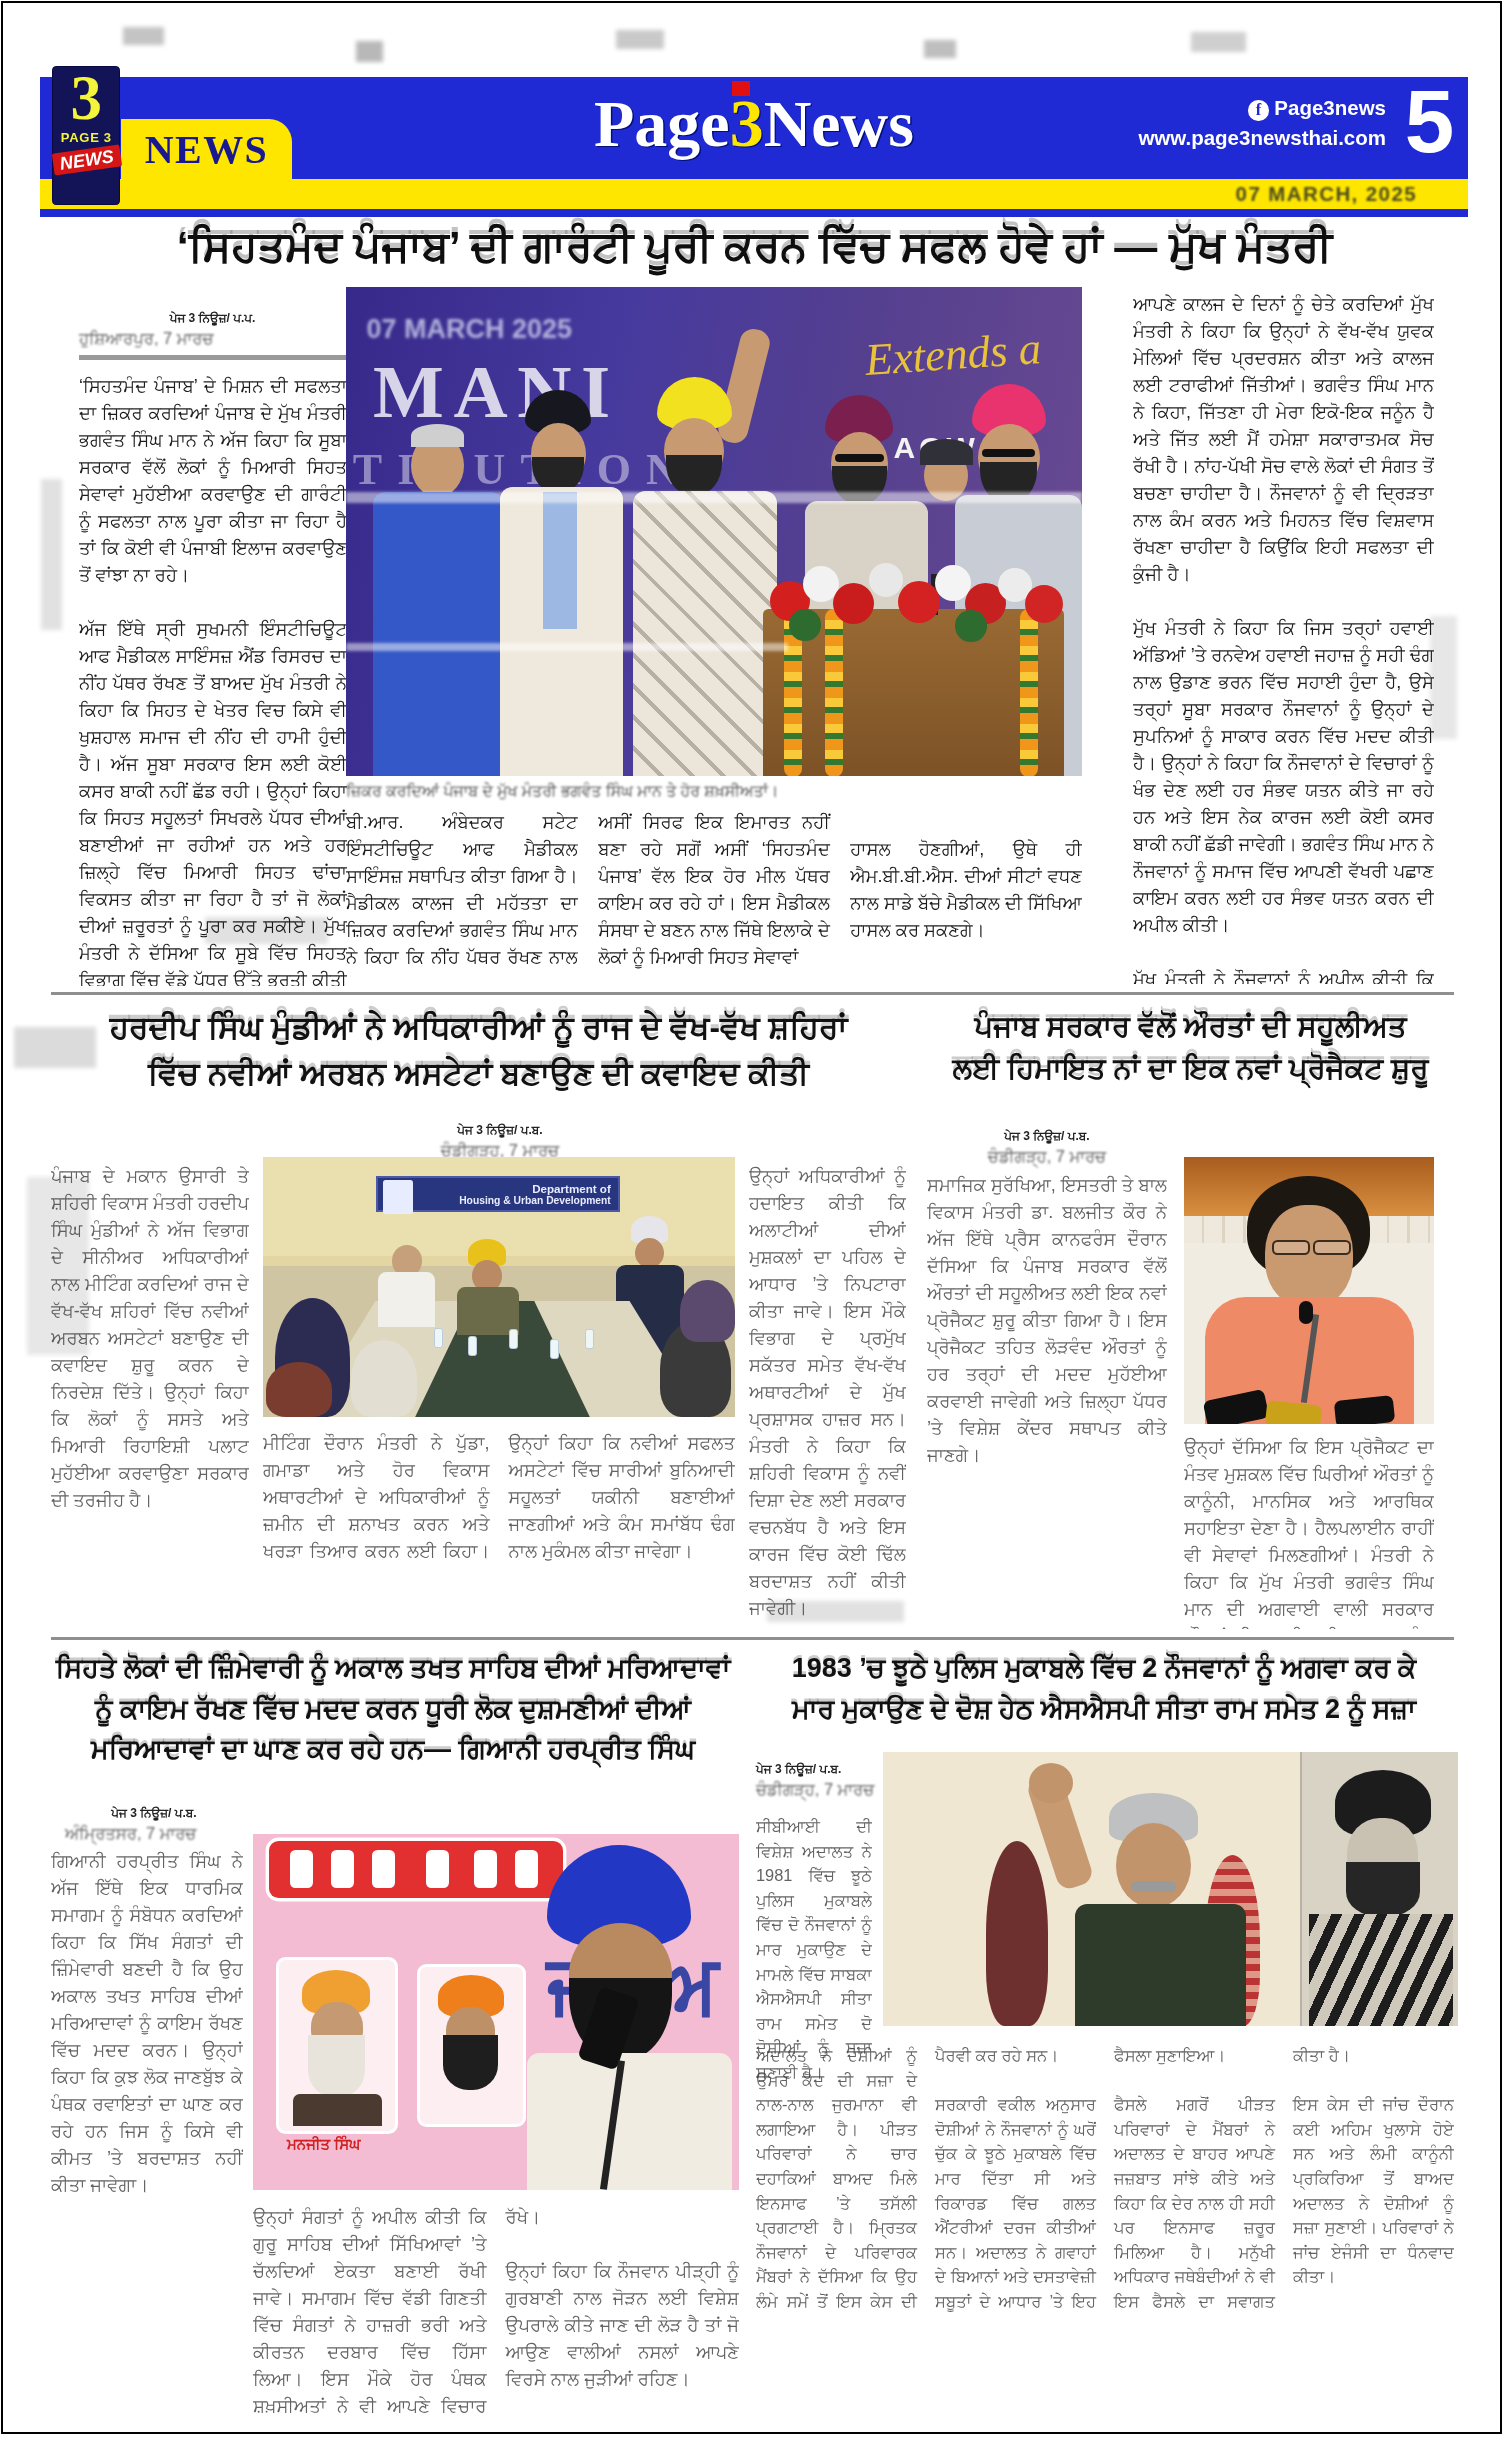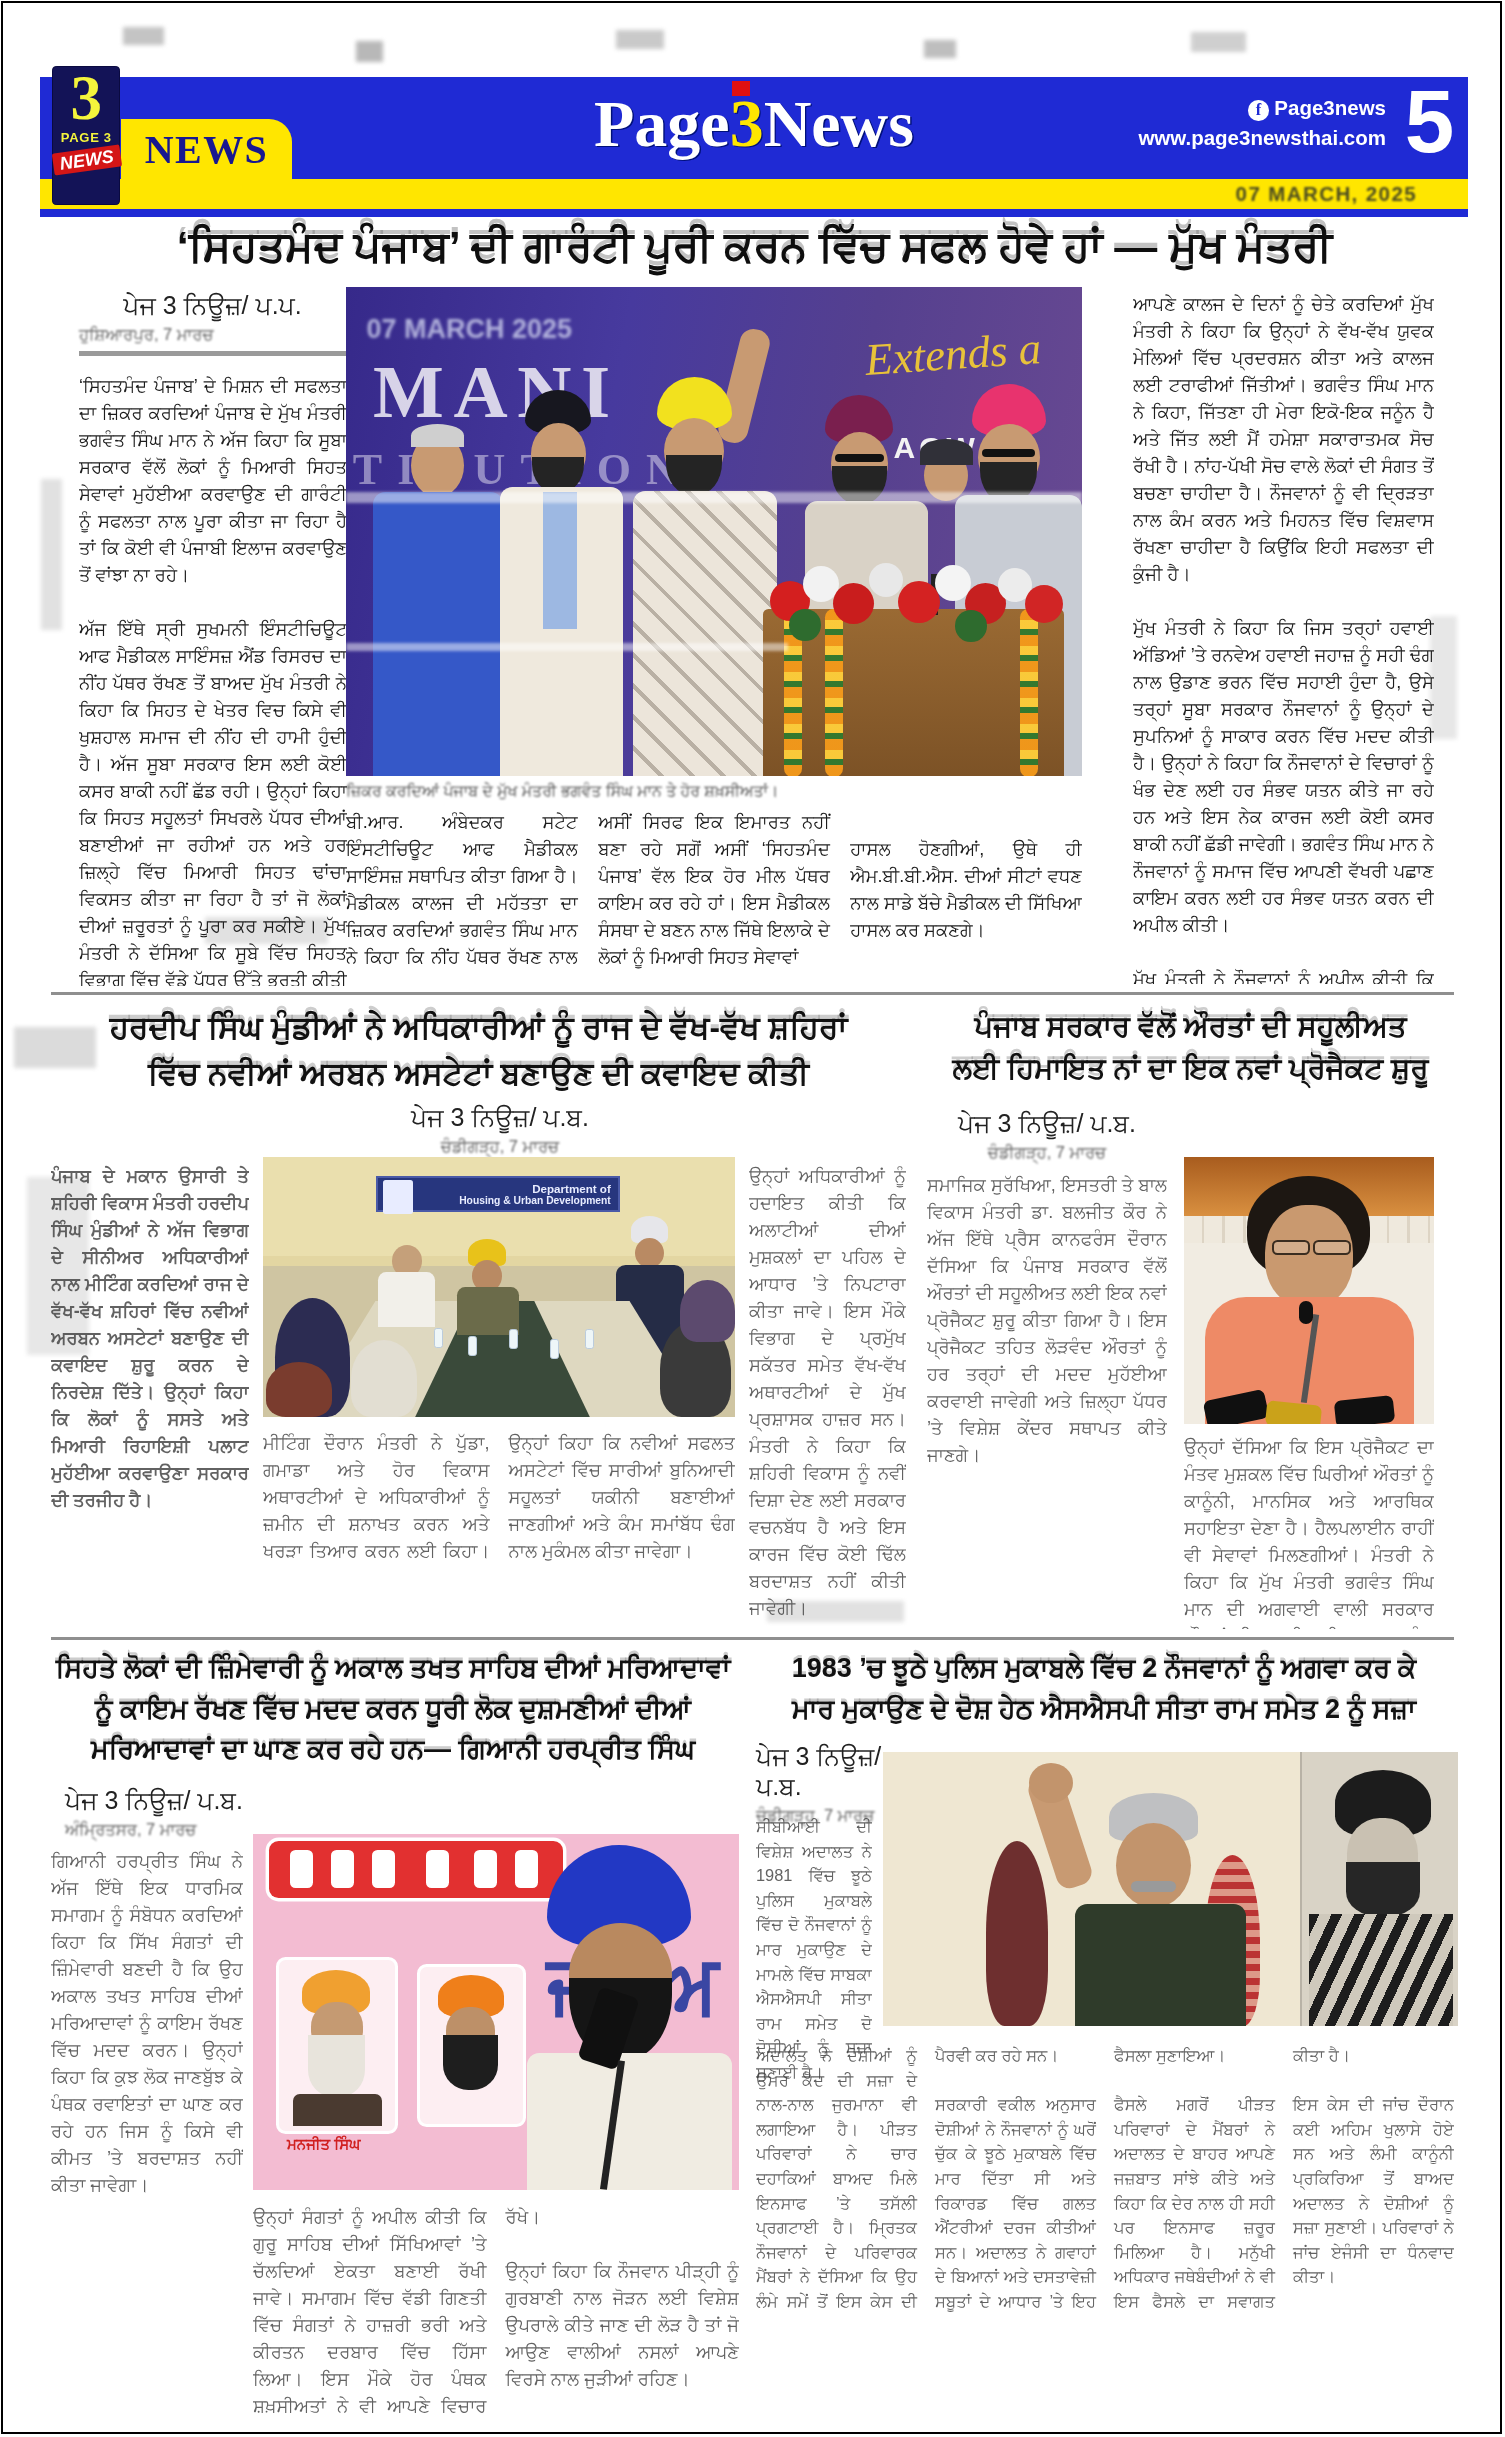--- a/index.html
+++ b/index.html
@@ -23,21 +23,21 @@
   .hdr-right{position:absolute;right:82px;top:19px;text-align:right;z-index:2;}
   .social{color:#fff;font-size:20.5px;font-weight:bold;}
   .fb{display:inline-block;width:20.5px;height:20.5px;border-radius:50%;background:#fff;color:#1f2ad4;text-align:center;font-size:16.4px;font-weight:bold;line-height:20.5px;font-family:"Liberation Serif",serif;margin-right:5.5px;}
   .website{color:#fff;font-size:20.5px;font-weight:bold;margin-top:5.5px;}
   .pagenum{position:absolute;right:13.7px;top:0px;color:#fff;font-size:89px;font-weight:bold;line-height:1.0;z-index:2;}
   .hdate{position:absolute;right:89px;top:182px;color:#4b4b20;font-size:20.5px;font-weight:bold;letter-spacing:1.4px;filter:blur(0.8px);}
   
   .headline-xl{position:absolute;left:53px;top:220px;width:1403px;font-size:43px;font-weight:bold;color:#0e0e0e;text-align:center;white-space:pre-line;line-height:1.25;text-shadow:0 -4.8px 0 rgba(120,120,120,.45);}
   .headline-l{font-size:31.5px;font-weight:bold;color:#111;text-align:center;white-space:pre-line;line-height:1.45;text-shadow:0 -4.1px 0 rgba(130,130,130,.4);}
   .headline-m{font-size:27px;font-weight:bold;color:#111;text-align:center;white-space:pre-line;line-height:1.5;text-shadow:0 -3.4px 0 rgba(130,130,130,.4);}
-  .byline{font-size:25px;font-weight:normal;color:#222;text-align:center;}
+  .byline{font-size:12px;font-weight:bold;color:#222;text-align:center;margin-top:20px;}
   .dateline{font-size:16.4px;color:#5a5a5a;text-align:left;filter:blur(1px);margin-top:4.1px;}
   .rule{height:5.5px;background:#9a9a9a;margin:6.8px 0;}
   .body-col{font-size:18px;line-height:1.5;color:#1c1c1c;text-align:justify;white-space:pre-line;overflow:hidden;}
   .degraded{color:#3c3c3c;filter:blur(0.5px);opacity:.8;}
   .caption{font-size:15.7px;color:#444;filter:blur(0.9px);white-space:pre-line;}
   .cols2{column-count:2;column-gap:19px;}
   .cols3{column-count:3;column-gap:20.5px;}
   .cols4{column-count:4;column-gap:18px;}
   
   .photo{overflow:hidden;position:absolute;}
@@ -225,21 +225,21 @@
 
 <div class="hrule" style="left:51px;top:992px;width:1403px;height:2.7px;"></div>
 
 <div class="abs headline-l" style="left:51px;top:1005px;width:855px;">ਹਰਦੀਪ ਸਿੰਘ ਮੁੰਡੀਆਂ ਨੇ ਅਧਿਕਾਰੀਆਂ ਨੂੰ ਰਾਜ ਦੇ ਵੱਖ-ਵੱਖ ਸ਼ਹਿਰਾਂ
 ਵਿੱਚ ਨਵੀਆਂ ਅਰਬਨ ਅਸਟੇਟਾਂ ਬਣਾਉਣ ਦੀ ਕਵਾਇਦ ਕੀਤੀ</div>
 <div class="abs" style="left:411px;top:1103px;width:178px;">
   <div class="byline">ਪੇਜ 3 ਨਿਊਜ਼/ ਪ.ਬ.</div>
   <div class="dateline" style="text-align:center">ਚੰਡੀਗੜ੍ਹ, 7 ਮਾਰਚ</div>
 </div>
 
-<div class="abs body-col degraded" style="left:51px;top:1163px;width:198px;height:465px;font-weight:bold;">ਪੰਜਾਬ ਦੇ ਮਕਾਨ ਉਸਾਰੀ ਤੇ ਸ਼ਹਿਰੀ ਵਿਕਾਸ ਮੰਤਰੀ ਹਰਦੀਪ ਸਿੰਘ ਮੁੰਡੀਆਂ ਨੇ ਅੱਜ ਵਿਭਾਗ ਦੇ ਸੀਨੀਅਰ ਅਧਿਕਾਰੀਆਂ ਨਾਲ ਮੀਟਿੰਗ ਕਰਦਿਆਂ ਰਾਜ ਦੇ ਵੱਖ-ਵੱਖ ਸ਼ਹਿਰਾਂ ਵਿੱਚ ਨਵੀਆਂ ਅਰਬਨ ਅਸਟੇਟਾਂ ਬਣਾਉਣ ਦੀ ਕਵਾਇਦ ਸ਼ੁਰੂ ਕਰਨ ਦੇ ਨਿਰਦੇਸ਼ ਦਿੱਤੇ। ਉਨ੍ਹਾਂ ਕਿਹਾ ਕਿ ਲੋਕਾਂ ਨੂੰ ਸਸਤੇ ਅਤੇ ਮਿਆਰੀ ਰਿਹਾਇਸ਼ੀ ਪਲਾਟ ਮੁਹੱਈਆ ਕਰਵਾਉਣਾ ਸਰਕਾਰ ਦੀ ਤਰਜੀਹ ਹੈ।</div>
+<div class="abs body-col degraded" style="left:51px;top:1163px;width:198px;height:465px;">ਪੰਜਾਬ ਦੇ ਮਕਾਨ ਉਸਾਰੀ ਤੇ ਸ਼ਹਿਰੀ ਵਿਕਾਸ ਮੰਤਰੀ ਹਰਦੀਪ ਸਿੰਘ ਮੁੰਡੀਆਂ ਨੇ ਅੱਜ ਵਿਭਾਗ ਦੇ ਸੀਨੀਅਰ ਅਧਿਕਾਰੀਆਂ ਨਾਲ ਮੀਟਿੰਗ ਕਰਦਿਆਂ ਰਾਜ ਦੇ ਵੱਖ-ਵੱਖ ਸ਼ਹਿਰਾਂ ਵਿੱਚ ਨਵੀਆਂ ਅਰਬਨ ਅਸਟੇਟਾਂ ਬਣਾਉਣ ਦੀ ਕਵਾਇਦ ਸ਼ੁਰੂ ਕਰਨ ਦੇ ਨਿਰਦੇਸ਼ ਦਿੱਤੇ। ਉਨ੍ਹਾਂ ਕਿਹਾ ਕਿ ਲੋਕਾਂ ਨੂੰ ਸਸਤੇ ਅਤੇ ਮਿਆਰੀ ਰਿਹਾਇਸ਼ੀ ਪਲਾਟ ਮੁਹੱਈਆ ਕਰਵਾਉਣਾ ਸਰਕਾਰ ਦੀ ਤਰਜੀਹ ਹੈ।</div>
 
 <div class="photo ph-meeting" style="left:263px;top:1157px;width:472px;height:260px;">
   <div class="mt-sign" style="left:113px;top:19px;width:226px;">
     <div class="s1">Department of</div>
     <div class="s2">Housing &amp; Urban Development</div>
   </div>
   <div class="abs" style="left:120px;top:23px;width:30px;height:34px;background:#e8ecff;border-radius:2.7px;"></div>
 
   <div class="abs" style="left:368px;top:59px;width:37px;height:27px;background:#e6e6ea;border-radius:50% 50% 20% 20%;"></div>
   <div class="abs" style="left:372px;top:81px;width:29px;height:30px;background:#b98a63;border-radius:50%;"></div>

